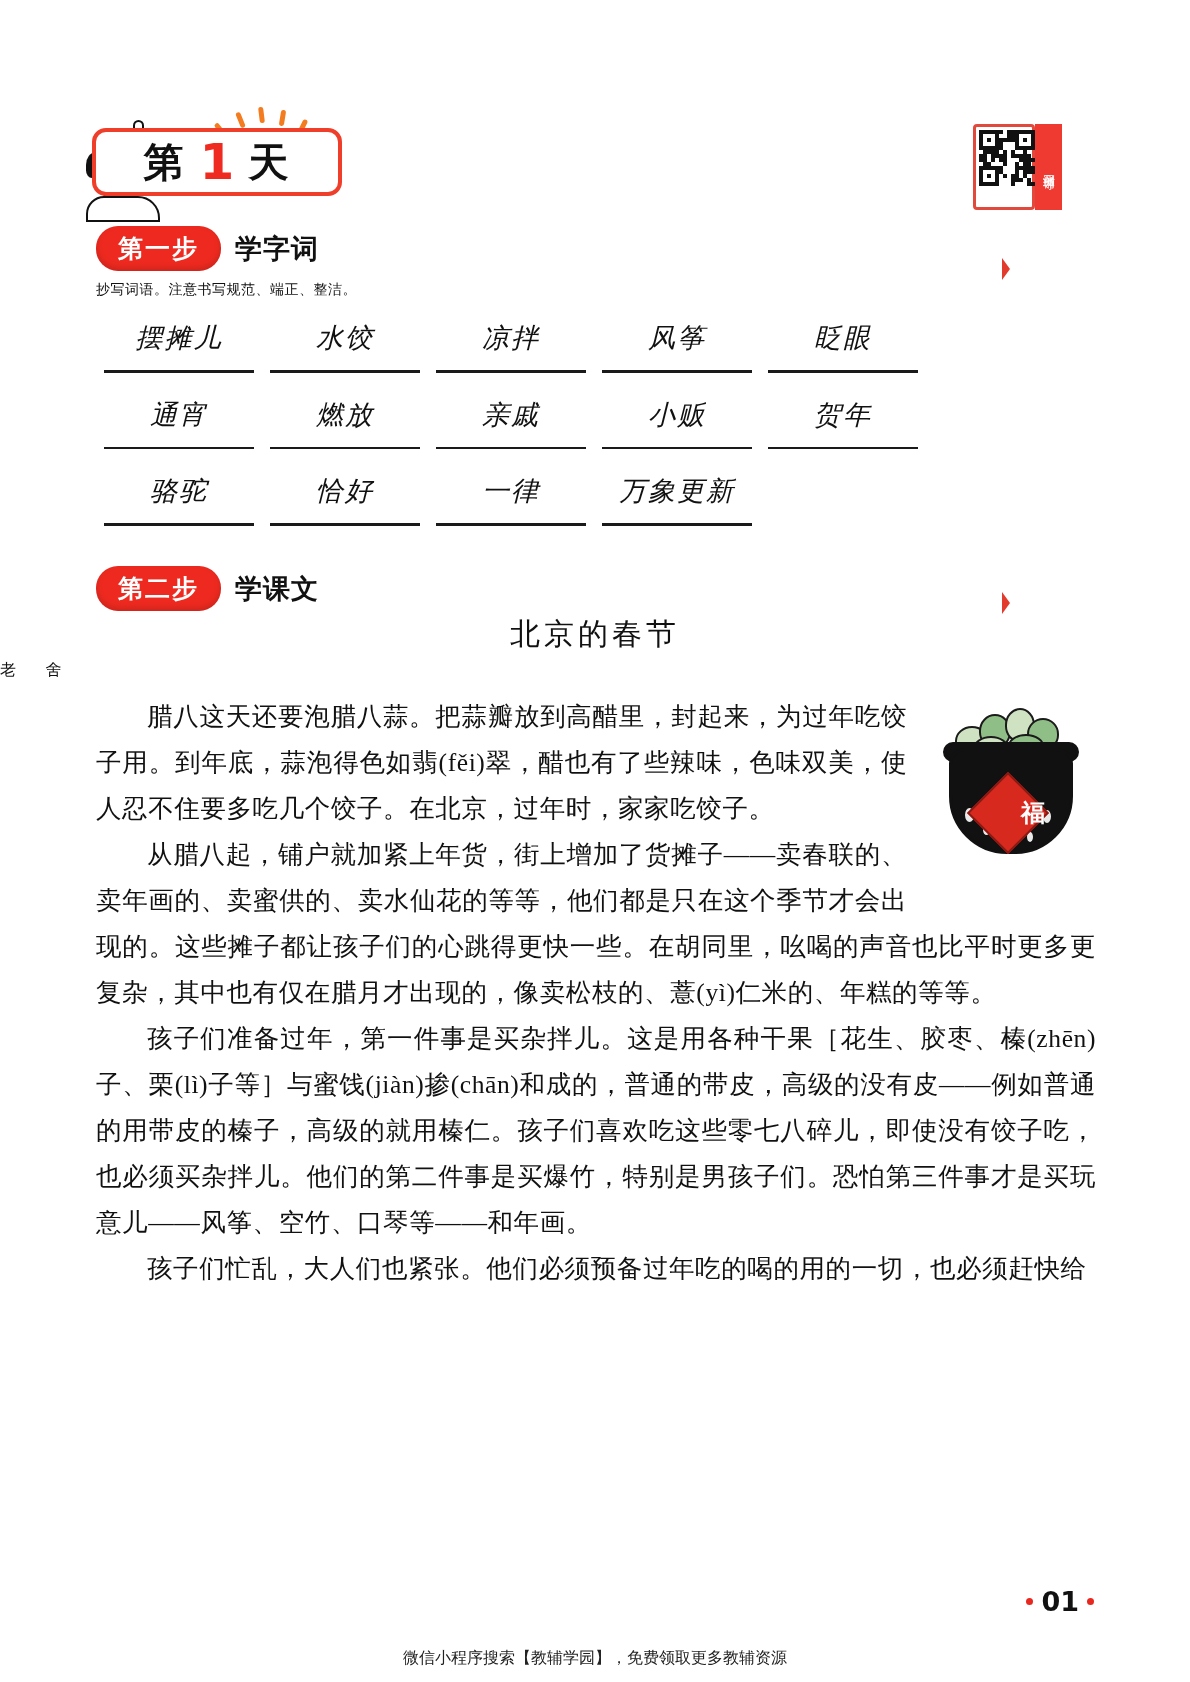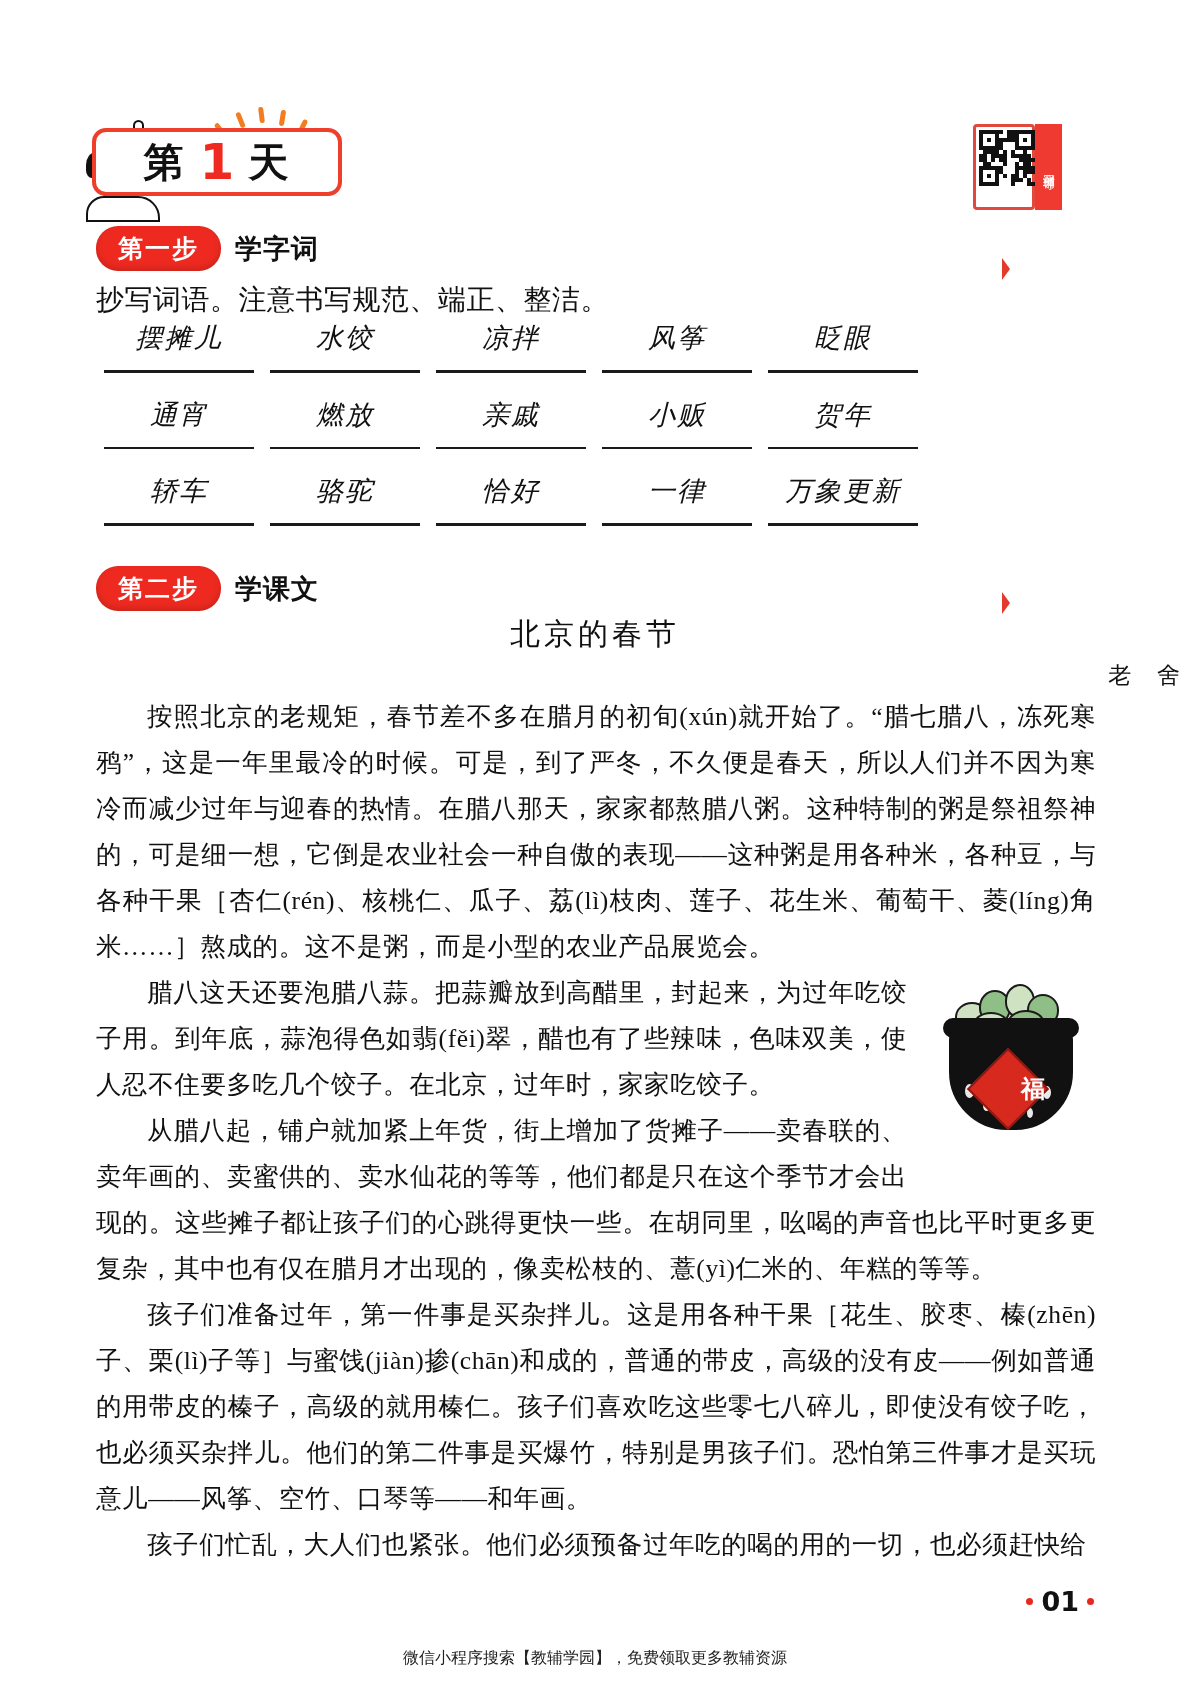--- a/index.html
+++ b/index.html
@@ -126,21 +126,21 @@
   }
   .step-label {
     font-size:27px; font-weight:bold; color:#111;
     font-family:"DejaVu Sans","Liberation Sans",sans-serif;
     letter-spacing:1px;
   }
 
   .instruction {
     position:absolute; left:96px; top:281px;
     font-family:"DejaVu Sans","Liberation Sans",sans-serif;
-    font-size:28px; color:#111; letter-spacing:0.5px;
+    font-size:14px; color:#111; letter-spacing:0.5px;
   }
 
   
   .word-grid {
     position:absolute; left:96px; top:316px; width:1000px;
   }
   .wrow { display:flex; }
   .wcell { width:166px; }
   .wtext {
     text-align:center; height:44px; line-height:44px;
@@ -151,23 +151,23 @@
   }
   .wline { height:2.5px; background:#1a1a1a; margin:10px 8px 20px 8px; }
 
   
   .art-title {
     position:absolute; left:0; top:614px; width:1190px; text-align:center;
     font-size:30px; color:#111; letter-spacing:4px;
     font-family:"Liberation Serif","DejaVu Serif",serif;
   }
   .art-author {
-    position:absolute; left:0; top:660px; width:1190px; text-align:right;
-    font-size:23px; color:#111; letter-spacing:10px;
-    font-family:Liberation Serif, serif;
+    position:absolute; left:0; top:660px; width:1190px; text-align:left;
+    font-size:16px; color:#111; letter-spacing:10px;
+    font-family:Liberation Mono, monospace;
   }
 
   .body-text {
     position:absolute; left:96px; top:694px; width:1000px;
     font-family:"Liberation Serif","DejaVu Serif",serif;
     font-size:25.5px;
     line-height:46px;
     color:#111;
     letter-spacing:0.6px;
     text-align:justify;
@@ -524,24 +524,20 @@
           <div class="wtext">小贩</div>
           <div class="wline"></div>
         </div>
         <div class="wcell">
           <div class="wtext">贺年</div>
           <div class="wline"></div>
         </div>
       </div>
       <div class="wrow">
         <div class="wcell">
-          <div class="wtext">轿车</div>
-          <div class="wline"></div>
-        </div>
-        <div class="wcell">
           <div class="wtext">骆驼</div>
           <div class="wline"></div>
         </div>
         <div class="wcell">
           <div class="wtext">恰好</div>
           <div class="wline"></div>
         </div>
         <div class="wcell">
           <div class="wtext">一律</div>
           <div class="wline"></div>
@@ -555,21 +551,20 @@
 
   <div class="step-row" style="left:96px; top:566px;">
     <span class="pill">第二步</span>
     <span class="step-label">学课文</span>
   </div>
 
   <div class="art-title">北京的春节</div>
   <div class="art-author">老 舍</div>
 
   <div class="body-text" id="bodytext">
-      <p>按照北京的老规矩，春节差不多在腊月的初旬(xún)就开始了。“腊七腊八，冻死寒鸦”，这是一年里最冷的时候。可是，到了严冬，不久便是春天，所以人们并不因为寒冷而减少过年与迎春的热情。在腊八那天，家家都熬腊八粥。这种特制的粥是祭祖祭神的，可是细一想，它倒是农业社会一种自傲的表现——这种粥是用各种米，各种豆，与各种干果［杏仁(rén)、核桃仁、瓜子、荔(lì)枝肉、莲子、花生米、葡萄干、菱(líng)角米……］熬成的。这不是粥，而是小型的农业产品展览会。</p>
       <p><span class="jar-float">
           <span class="jar">
             <span class="garlic">
               <i class="clove" style="left:2px;  top:18px; width:34px; height:30px;"></i>
               <i class="clove d" style="left:26px; top:6px;  width:32px; height:34px;"></i>
               <i class="clove" style="left:52px; top:0px;  width:30px; height:34px;"></i>
               <i class="clove d" style="left:74px; top:10px; width:32px; height:32px;"></i>
               <i class="clove" style="left:20px; top:28px; width:36px; height:26px;"></i>
               <i class="clove d" style="left:54px; top:26px; width:38px; height:28px;"></i>
             </span>

